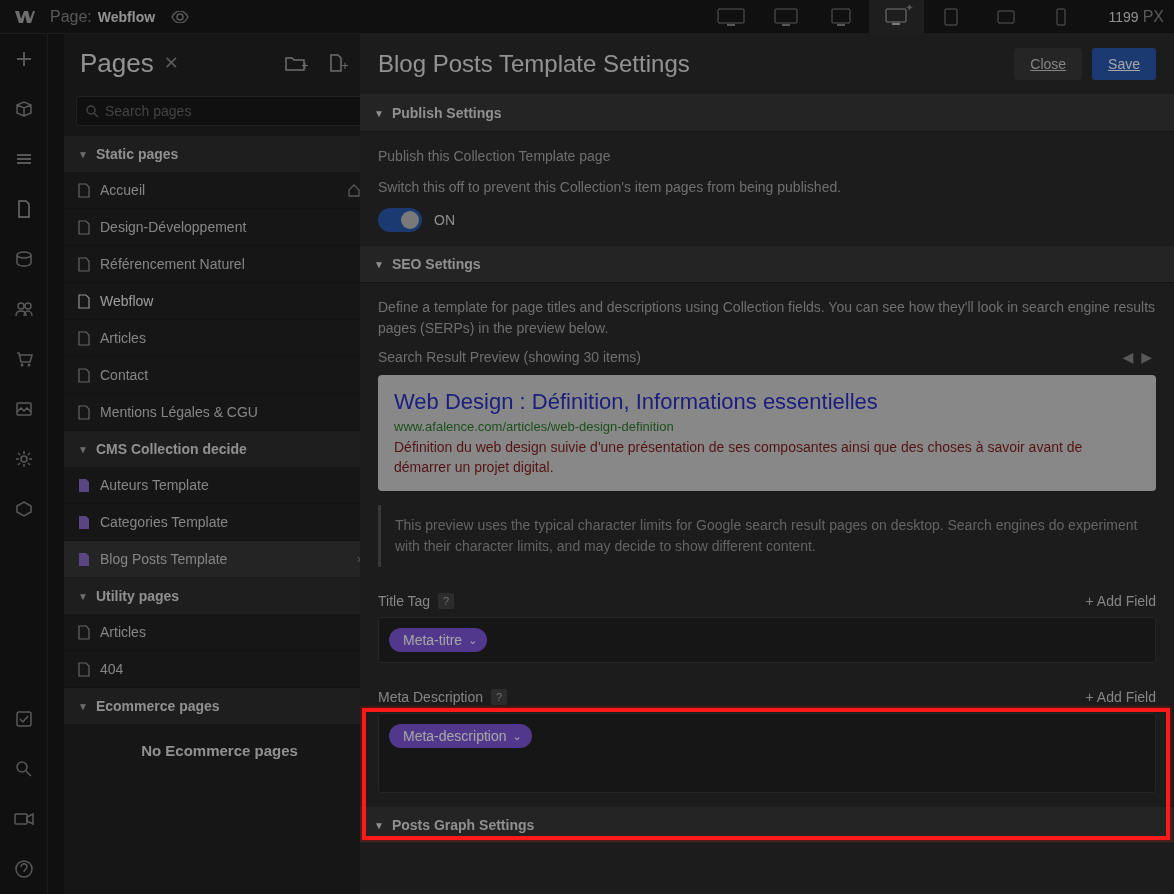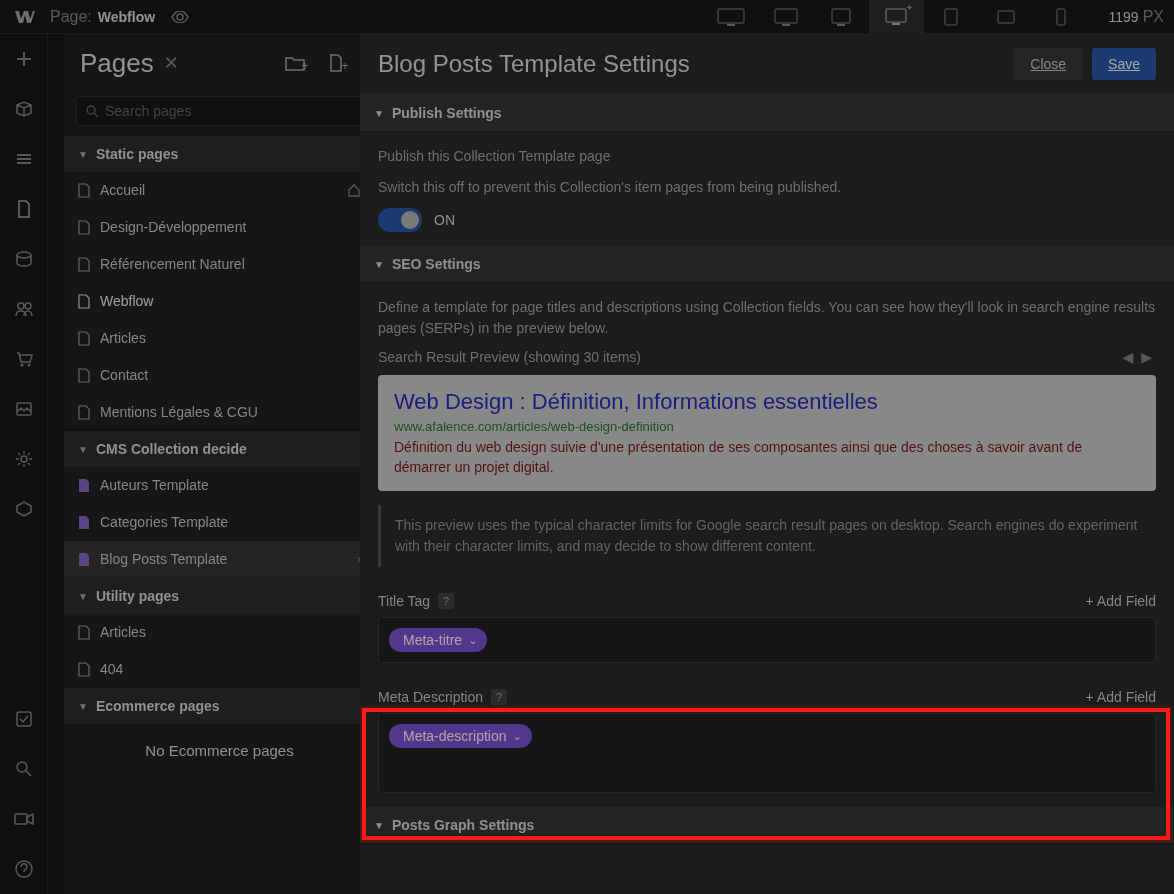--- a/index.html
+++ b/index.html
@@ -38,21 +38,21 @@
 .search-box input::placeholder { color: #666; }
 .section-hdr { background: #2e2e2e; padding: 10px 14px; display: flex; align-items: center; font-size: 14px; font-weight: 600; color: #ddd; cursor: pointer; }
 .section-hdr .caret { margin-right: 8px; font-size: 10px; color:#aaa;}
 .page-item { display: flex; align-items: center; padding: 10px 14px; font-size: 14px; color: #ccc; cursor: pointer; border-bottom:1px solid rgba(0,0,0,0.2);}
 .page-item .icon { margin-right: 10px; color: #888; display:flex;}
 .page-item .icon.cms { color: #8a6bc9; }
 .page-item.selected { background: #383838; text-align: right; }
 .page-item .home-badge { margin-left: auto; color: #888; }
 .page-item .chev { margin-left: auto; color: #888; font-size: 12px; }
 .no-ecom { padding: 16px; text-align: center; font-size: 13px; color: #999; line-height:1.5;}
-.no-ecom-title { font-size: 15px; color: #ddd; font-weight:400; margin-bottom: 6px; }
+.no-ecom-title { font-size: 15px; color: #ddd; font-weight:700; margin-bottom: 6px; }
 .no-ecom a { color: #6a8fd8; text-decoration: none; }
 
 
 .main { position: absolute; left: 360px; right: 0; top: 34px; bottom: 0; background: #2b2b2b; overflow-y: auto; }
 .main-header { display: flex; align-items: center; padding: 14px 18px; border-bottom: 1px solid #3a3a3a; }
 .main-title { font-size: 24px; color: #e0e0e0; font-weight: 400; }
 .main-header-spacer { flex: 1; }
 .btn { padding: 8px 16px; font-size: 14px; border: none; border-radius: 3px; cursor: pointer; text-decoration: underline; }
 .btn-close { background: #3a3a3a; color: #ccc; margin-right: 10px; }
 .btn-save { background: #2a5ab0; color: #fff; }

